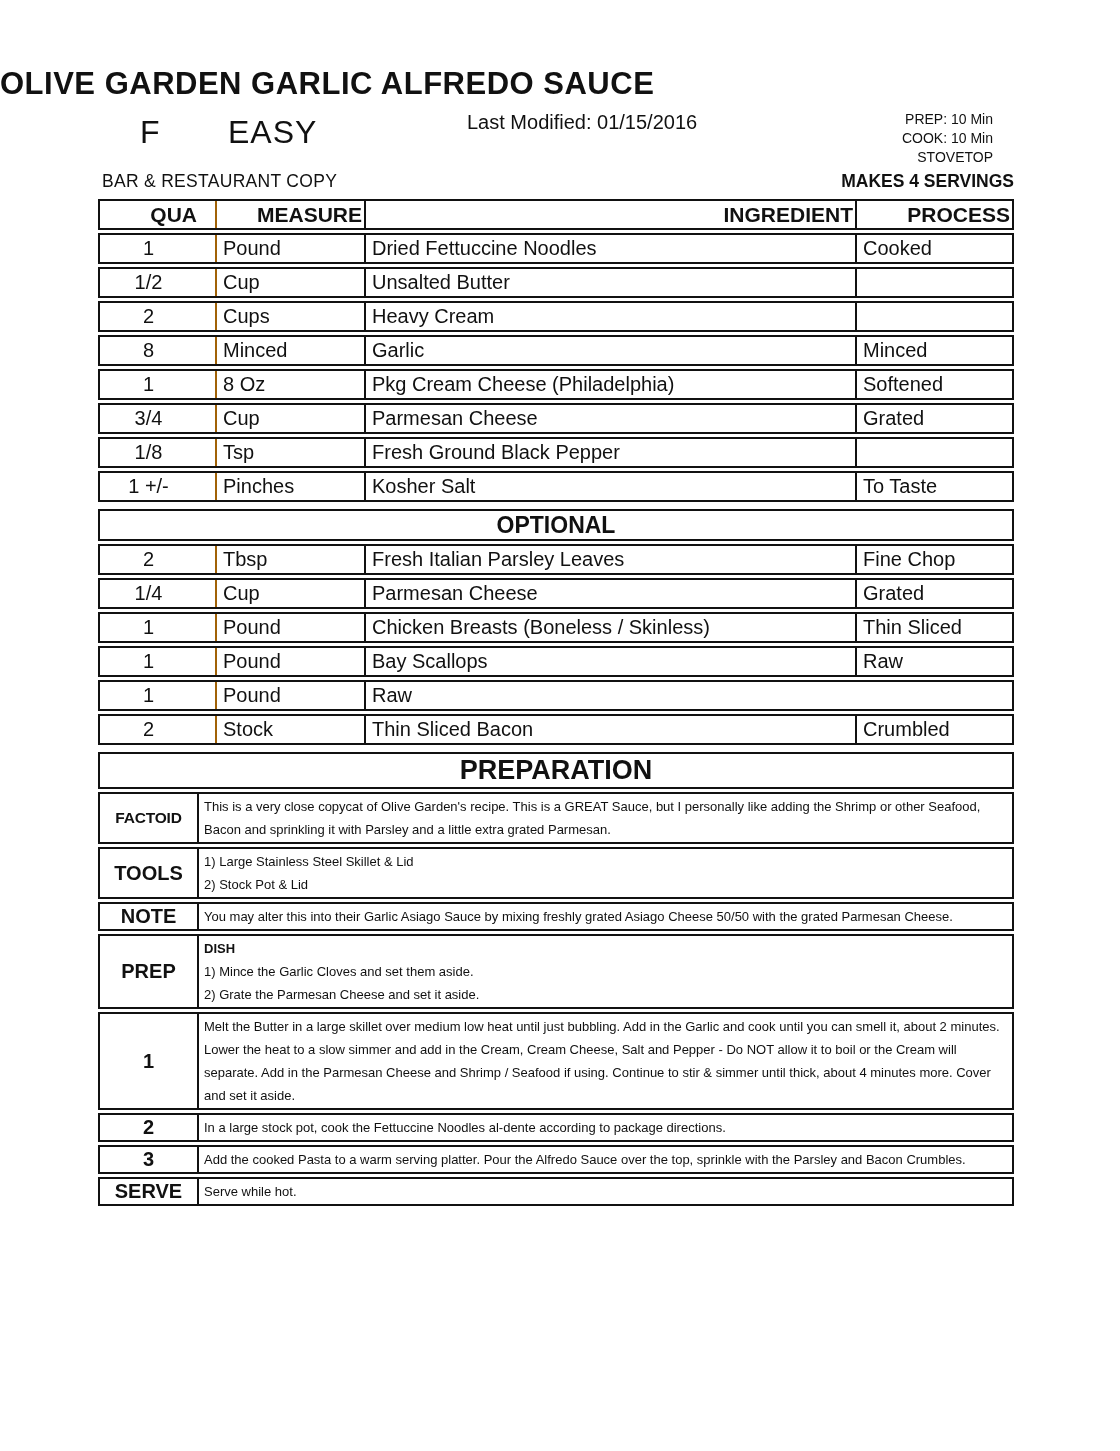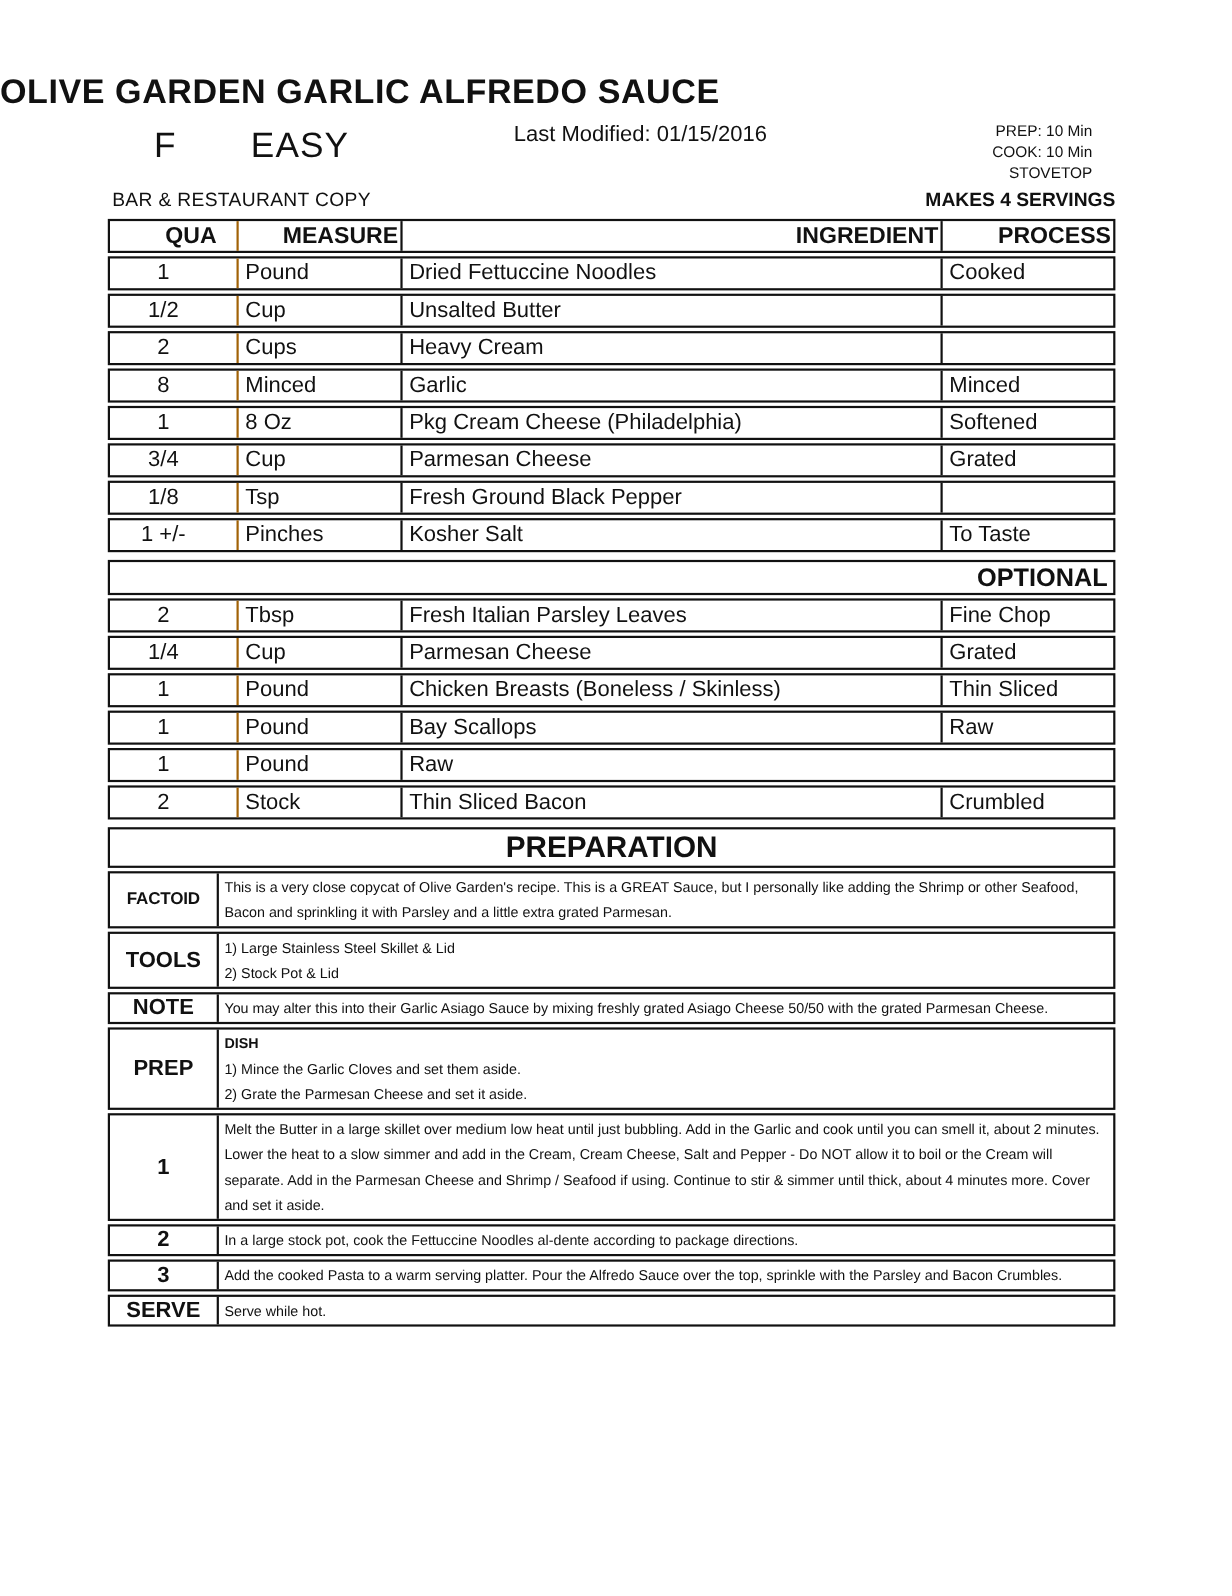--- a/index.html
+++ b/index.html
@@ -42,21 +42,21 @@
   .cell.qua        { flex: 0 0 99px;  text-align: center; padding-left: 0; }
   .cell.measure    { flex: 0 0 149px; border-left: 2px solid #a16207; margin-left: 16px; }
   .cell.ingredient { flex: 0 0 491px; border-left: 2px solid #111; }
   .cell.process    { flex: 1;         border-left: 2px solid #111; }
   .grid-header .cell { font-weight: bold; text-align: right; padding-left: 0; font-size: 21px; }
 
   .section-title {
     border: 2px solid #111; margin-bottom: 3px; text-align: center;
     font-weight: bold; box-sizing: border-box;
   }
-  .section-title.optional { font-size: 23px; line-height: 26px; padding: 1px 5px; text-align: right; }
+  .section-title.optional { font-size: 23px; line-height: 26px; padding: 1px 5px; }
   .section-title.prep     { font-size: 27px; line-height: 31px; padding: 1px 0; }
 
   .prep-row {
     display: flex; border: 2px solid #111; margin-bottom: 3px;
     box-sizing: border-box; background: #fff;
   }
   .prep-label {
     flex: 0 0 97px; display: flex; align-items: center; justify-content: center;
     font-weight: bold; font-size: 20px; text-align: center; box-sizing: border-box;
   }

